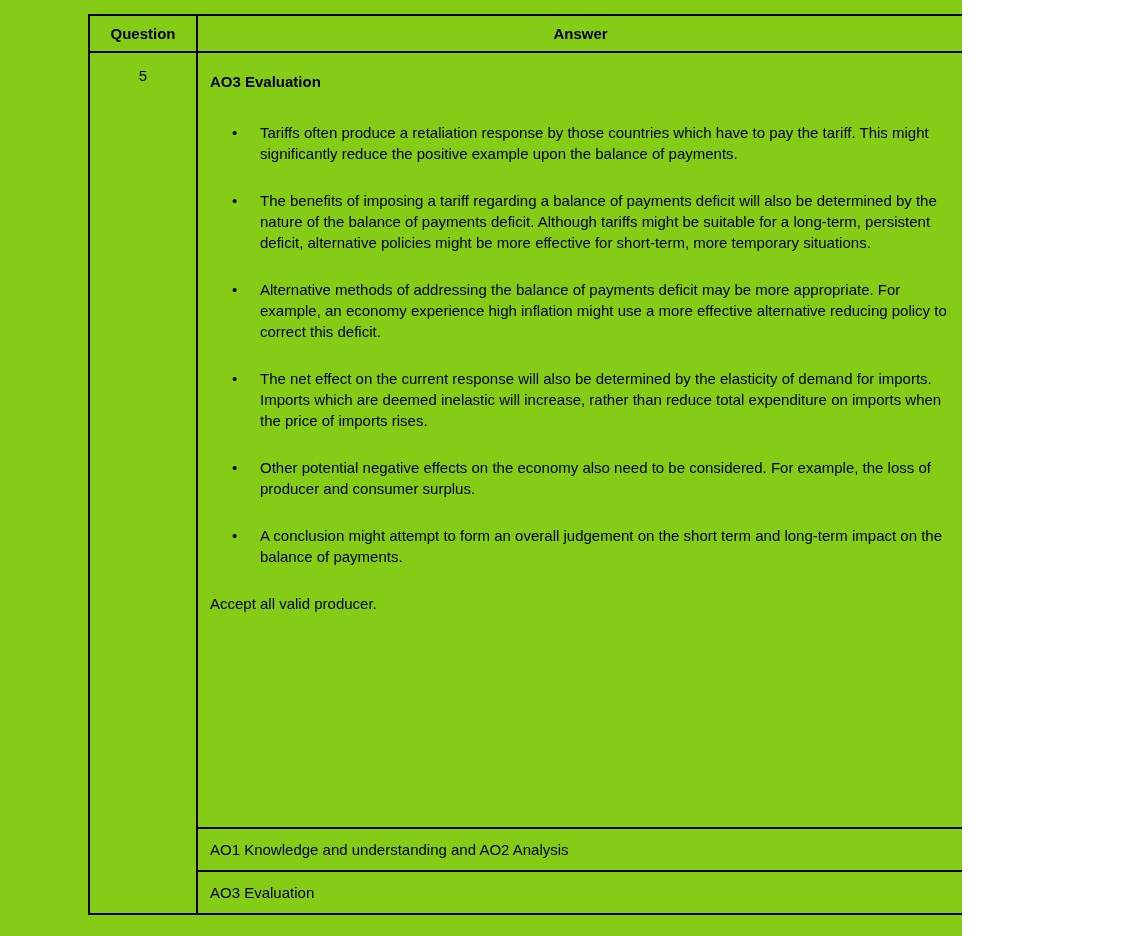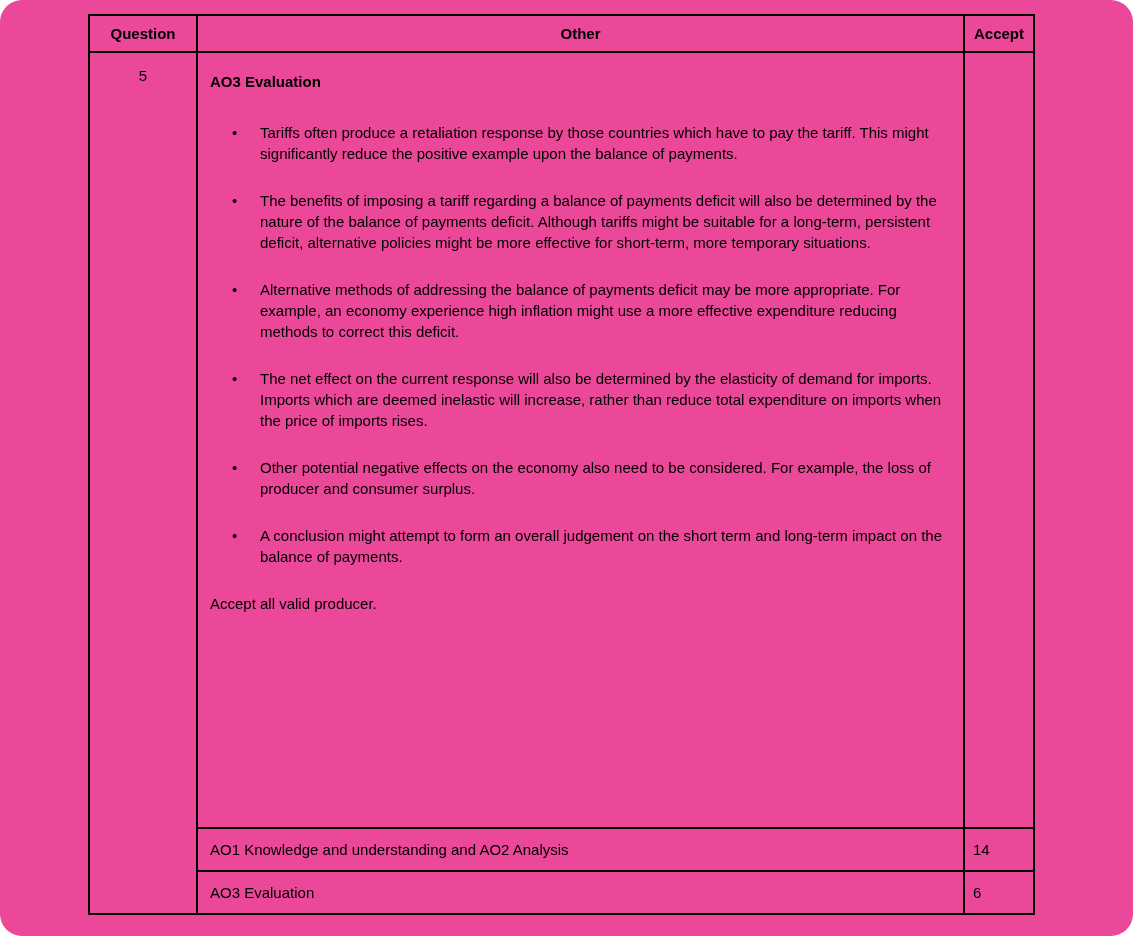--- a/index.html
+++ b/index.html
@@ -3,25 +3,24 @@
 <meta charset="utf-8">
 <style>
   html, body {
     margin: 0;
     padding: 0;
     background: #ffffff;
     font-family: "Liberation Sans", sans-serif;
   }
   .page {
     position: relative;
-    width: 1133px;
+    width: 962px;
     height: 936px;
-    background: #ec4899;
+    background: #84cc16;
     overflow: hidden;
-    border-radius: 22px;
   }
   table.mark-scheme {
     position: absolute;
     left: 88px;
     top: 14px;
     width: 945px;
     border-collapse: collapse;
     table-layout: fixed;
     font-size: 15px;
     color: #000000;
@@ -87,21 +86,21 @@
 <div class="page">
   <table class="mark-scheme">
     <colgroup>
       <col style="width:108px">
       <col style="width:767px">
       <col style="width:70px">
     </colgroup>
     <thead>
       <tr>
         <th class="hq">Question</th>
-        <th class="ha">Other</th>
+        <th class="ha">Answer</th>
         <th class="hm">Accept</th>
       </tr>
     </thead>
     <tbody>
       <tr>
         <td class="qcell" rowspan="3">5</td>
         <td class="acell">
           <p class="answer-heading">AO3 Evaluation</p>
 
           <div class="bullet">
@@ -109,21 +108,21 @@
             <span class="btext">Tariffs often produce a retaliation response by those countries which have to pay the tariff. This might significantly reduce the positive example upon the balance of payments.</span>
           </div>
 
           <div class="bullet">
             <span class="marker">•</span>
             <span class="btext">The benefits of imposing a tariff regarding a balance of payments deficit will also be determined by the nature of the balance of payments deficit. Although tariffs might be suitable for a long-term, persistent deficit, alternative policies might be more effective for short-term, more temporary situations.</span>
           </div>
 
           <div class="bullet">
             <span class="marker">•</span>
-            <span class="btext">Alternative methods of addressing the balance of payments deficit may be more appropriate. For example, an economy experience high inflation might use a more effective expenditure reducing methods to correct this deficit.</span>
+            <span class="btext">Alternative methods of addressing the balance of payments deficit may be more appropriate. For example, an economy experience high inflation might use a more effective alternative reducing policy to correct this deficit.</span>
           </div>
 
           <div class="bullet">
             <span class="marker">•</span>
             <span class="btext">The net effect on the current response will also be determined by the elasticity of demand for imports. Imports which are deemed inelastic will increase, rather than reduce total expenditure on imports when the price of imports rises.</span>
           </div>
 
           <div class="bullet">
             <span class="marker">•</span>
             <span class="btext">Other potential negative effects on the economy also need to be considered. For example, the loss of producer and consumer surplus.</span>

